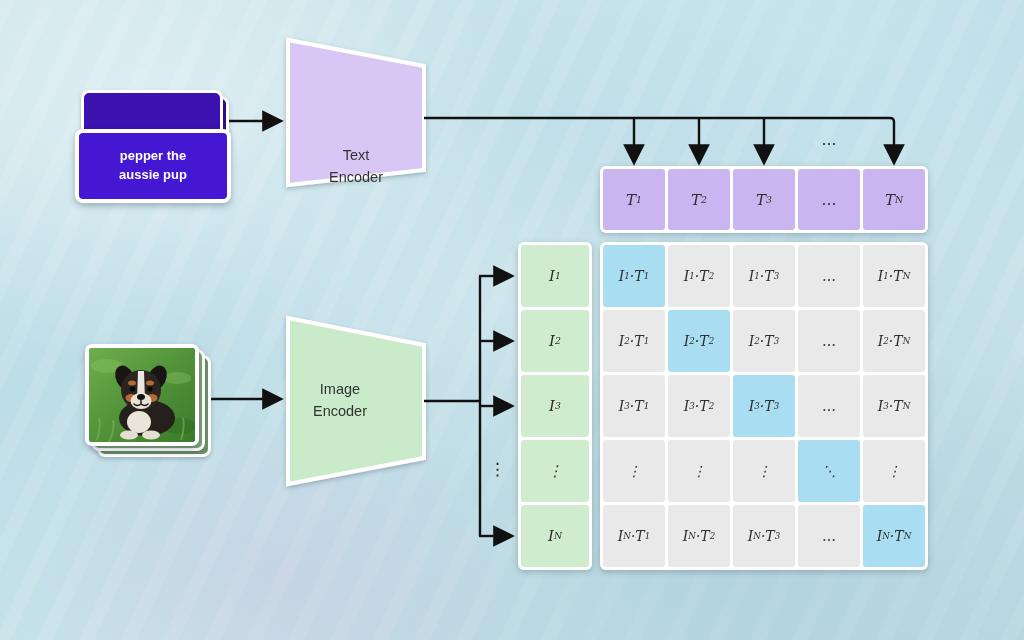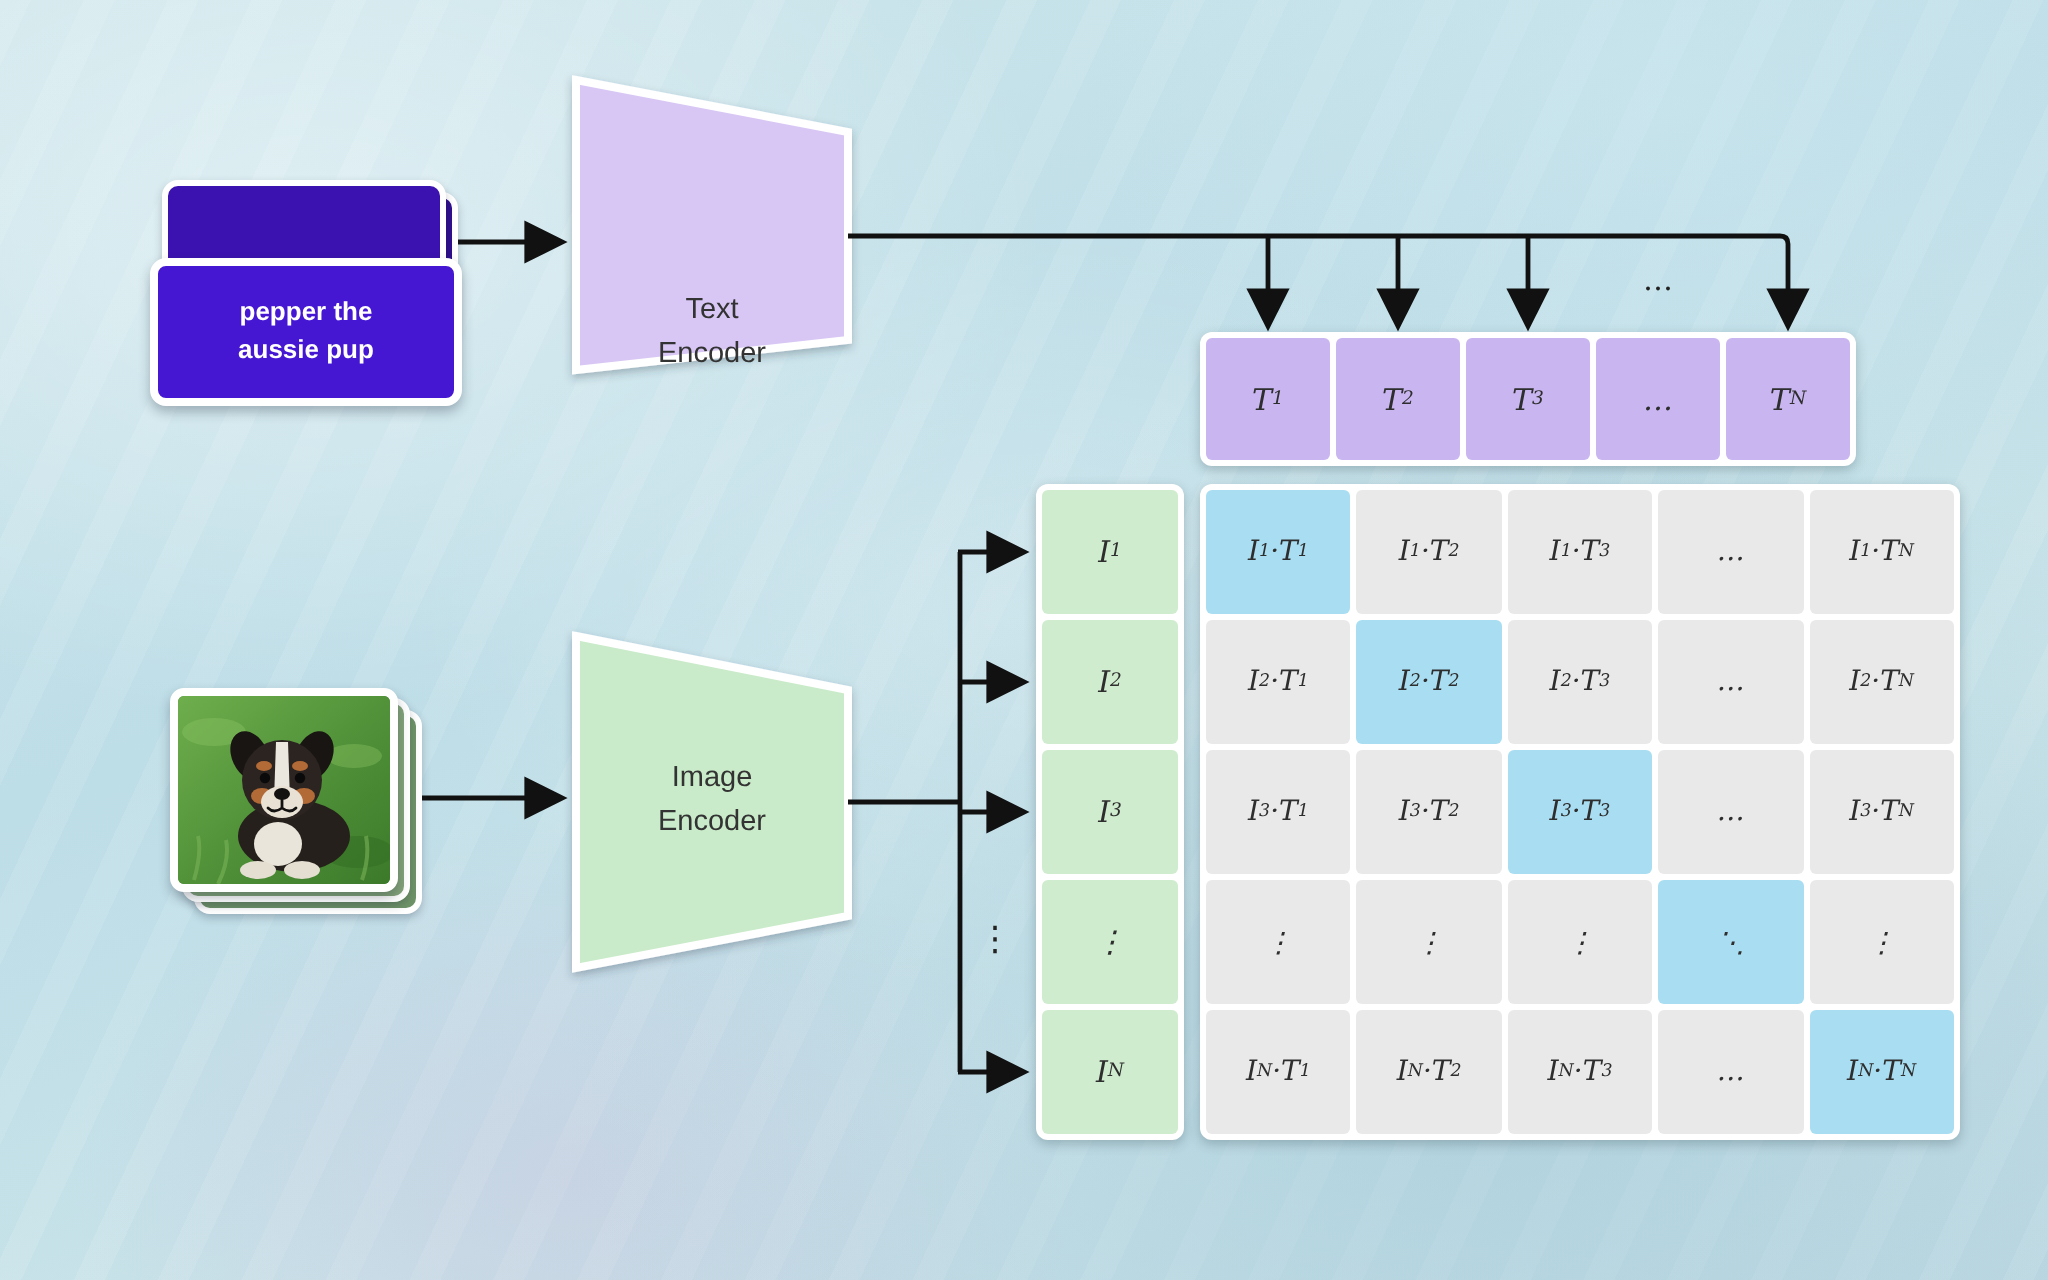--- a/index.html
+++ b/index.html
@@ -30,21 +30,21 @@
   
   .photo-main{position:absolute;left:0;top:0;width:114px;height:102px;border:4px solid #fff;border-radius:7px;
     box-sizing:border-box;overflow:hidden;background:#4c8a38;box-shadow:0 3px 6px rgba(30,40,60,.3);z-index:3;}
   .photo-main svg{display:block;}
 
   
   .block{position:absolute;z-index:2;background:#fff;border-radius:6px;padding:3px;box-sizing:border-box;
     display:grid;gap:3px;box-shadow:0 2px 6px rgba(40,60,70,.28);}
   #text-embedding-row{left:600px;top:166px;width:328px;height:67px;grid-template-columns:repeat(5,1fr);}
   #image-embedding-col{left:518px;top:242px;width:74px;height:328px;grid-template-rows:repeat(5,1fr);}
-  #similarity-matrix{left:600px;top:242px;width:380px;height:328px;
+  #similarity-matrix{left:600px;top:242px;width:328px;height:328px;
     grid-template-columns:repeat(5,1fr);grid-template-rows:repeat(5,1fr);}
   .cell{display:flex;align-items:center;justify-content:center;border-radius:3px;
     font-family:"DejaVu Serif", serif;font-style:italic;font-size:15px;color:#2e2e2e;}
   .cell sub{font-size:.62em;line-height:0;}
   .tcell{background:var(--purple-cell,#c9b6f1);}
   .icell{background:var(--green-cell,#cfeccf);}
   .mcell{background:var(--gray-cell,#e9e9e9);font-size:14px;}
   .mcell.diag{background:var(--cyan-cell,#a9def2);}
 
   .dots{position:absolute;z-index:3;color:#222;font-family:"DejaVu Serif", serif;font-size:15px;text-align:center;}
@@ -85,21 +85,21 @@
   <div class="stack" style="left:75px;top:84px;width:160px;height:92px;">
     <div class="layer" style="left:12px;top:12px;width:142px;height:74px;background:#2f0e8e;"></div>
     <div class="layer" style="left:6px;top:6px;width:142px;height:74px;background:#3b12b0;"></div>
     <div class="prompt-main">
       <span>pepper the</span>
       <span>aussie pup</span>
     </div>
   </div>
 
   <div class="lbl" style="left:320px;top:97px;width:72px;margin-top:48px;">Text Encoder</div>
-  <div class="lbl" style="left:320px;top:379px;width:72px;">Image Encoder</div>
+  <div class="lbl" style="left:304px;top:379px;width:72px;">Image Encoder</div>
 
   <div class="stack" style="left:85px;top:344px;width:132px;height:118px;">
     <div class="layer" style="left:12px;top:11px;width:114px;height:102px;background:#6f9468;"></div>
     <div class="layer" style="left:6px;top:5px;width:114px;height:102px;background:#83a479;"></div>
     <div class="photo-main">
       <svg width="106" height="94" viewBox="0 0 106 94">
         <defs>
           <linearGradient id="grass" x1="0" y1="0" x2="1" y2="1">
             <stop offset="0" stop-color="#6fae4d"></stop>
               <stop offset="0.55" stop-color="#4f9038"></stop>

